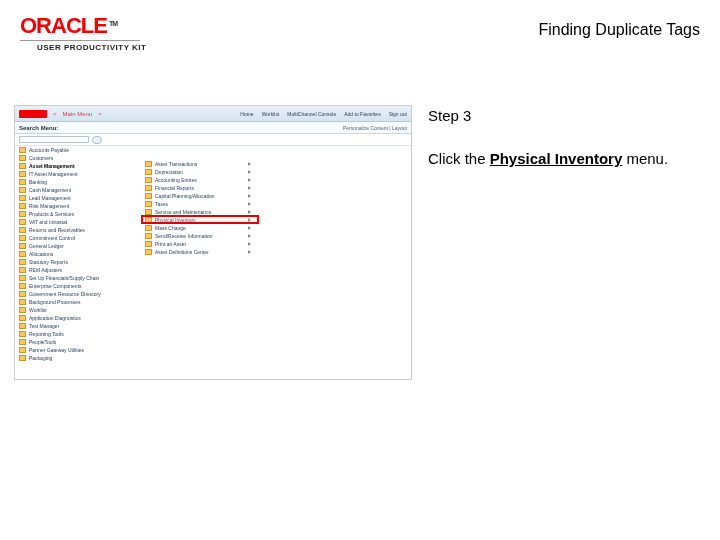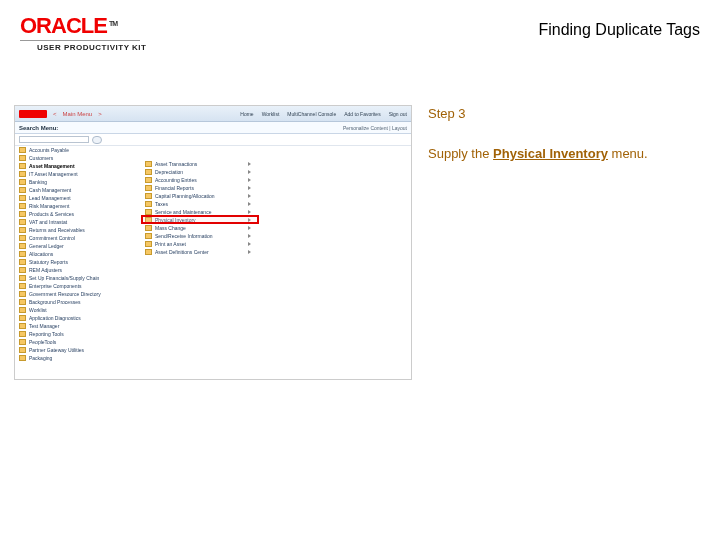--- a/index.html
+++ b/index.html
@@ -197,22 +197,22 @@
     height: 9px;
     border: 2px solid #e20000;
     background: rgba(255,200,200,0.15);
     pointer-events: none;
   }
   .instructions {
     position: absolute;
     top: 105px;
     left: 428px;
     right: 25px;
-    font-size: 13px;
-    color: #a16207;
+    font-size: 15px;
+    color: #000000;
     line-height: 1.4;
   }
   .step-label { margin-bottom: 22px; }
   .inst-line { }
   .menu-name { font-weight: bold; text-decoration: underline; }
 </style>
 </head>
 <body>
 
 <div class="header">
@@ -447,15 +447,15 @@
         </div>
         <div class="caret"></div>
       </div>
     </div>
   <div class="highlight-row" id="hl" style="top: 109px;"></div>
 </div>
 
 <div class="instructions">
   <div class="step-label">Step 3</div>
   <div class="inst-line">
-    <span>Supply the </span><span class="menu-name">Physical Inventory</span><span> menu.</span>
+    <span>Click the </span><span class="menu-name">Physical Inventory</span><span> menu.</span>
   </div>
 </div>
 
 </body></html>

